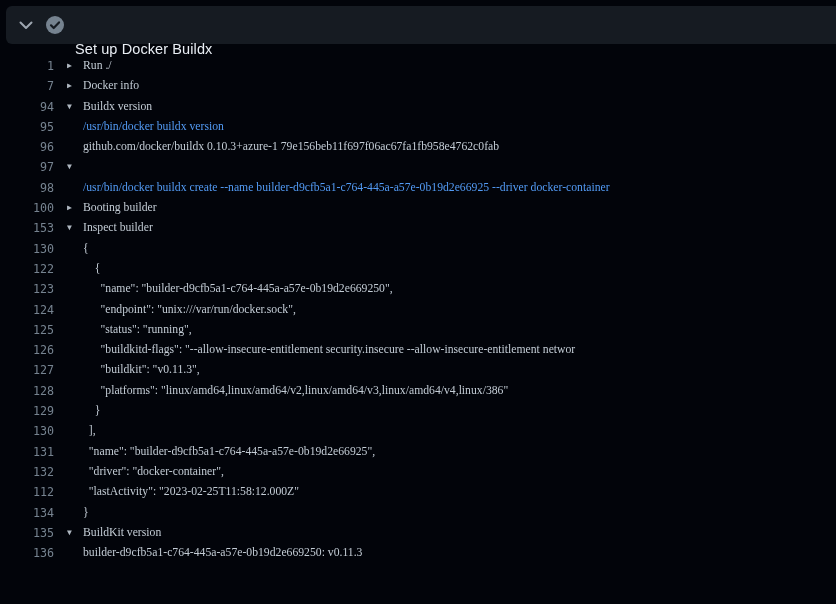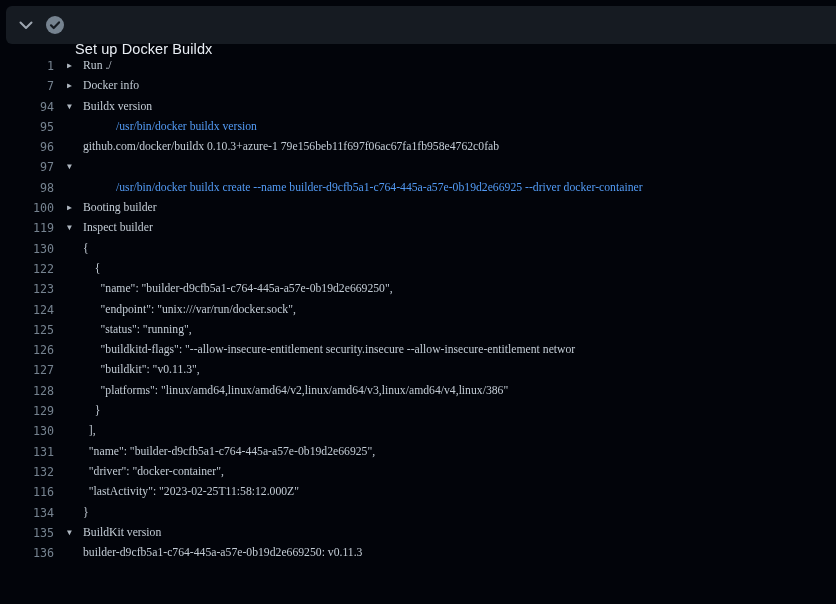--- a/index.html
+++ b/index.html
@@ -55,21 +55,21 @@
   .caret {
     flex: none;
     width: 29px;
     padding-left: 13px;
     box-sizing: border-box;
     font-size: 8px;
     line-height: 20.3px;
     color: #aeb7c0;
   }
   .text { color: #c3ccd5; white-space: pre; font-family: Liberation Serif, serif; }
-  .row.command .text { color: #539bf5; margin-left: 33px; }
+  .row.command .text { color: #539bf5; }
 </style>
 </head>
 <body>
 
 <div class="screen">
 
   <div class="step-header">
     <span class="chev">
       <svg width="14" height="9" viewBox="0 0 14 9">
         <path d="M1.5 1.5 L7 7 L12.5 1.5" fill="none" stroke="#9ea7b1" stroke-width="2" stroke-linecap="round" stroke-linejoin="round"></path>
@@ -127,21 +127,21 @@
   </div>
 
 
   <div class="row group-collapsed">
     <span class="ln">100</span>
     <span class="caret">▶</span>
     <span class="text">Booting builder</span>
   </div>
 
   <div class="row group-expanded">
-    <span class="ln">119</span>
+    <span class="ln">153</span>
     <span class="caret">▼</span>
     <span class="text">Inspect builder</span>
   </div>
 
   <div class="row output">
     <span class="ln">130</span>
     <span class="caret"></span>
     <span class="text">{</span>
   </div>
 
@@ -206,21 +206,21 @@
     <span class="text">  "name": "builder-d9cfb5a1-c764-445a-a57e-0b19d2e66925",</span>
   </div>
 
   <div class="row output">
     <span class="ln">132</span>
     <span class="caret"></span>
     <span class="text">  "driver": "docker-container",</span>
   </div>
 
   <div class="row output">
-    <span class="ln">116</span>
+    <span class="ln">112</span>
     <span class="caret"></span>
     <span class="text">  "lastActivity": "2023-02-25T11:58:12.000Z"</span>
   </div>
 
   <div class="row output">
     <span class="ln">134</span>
     <span class="caret"></span>
     <span class="text">}</span>
   </div>
 

